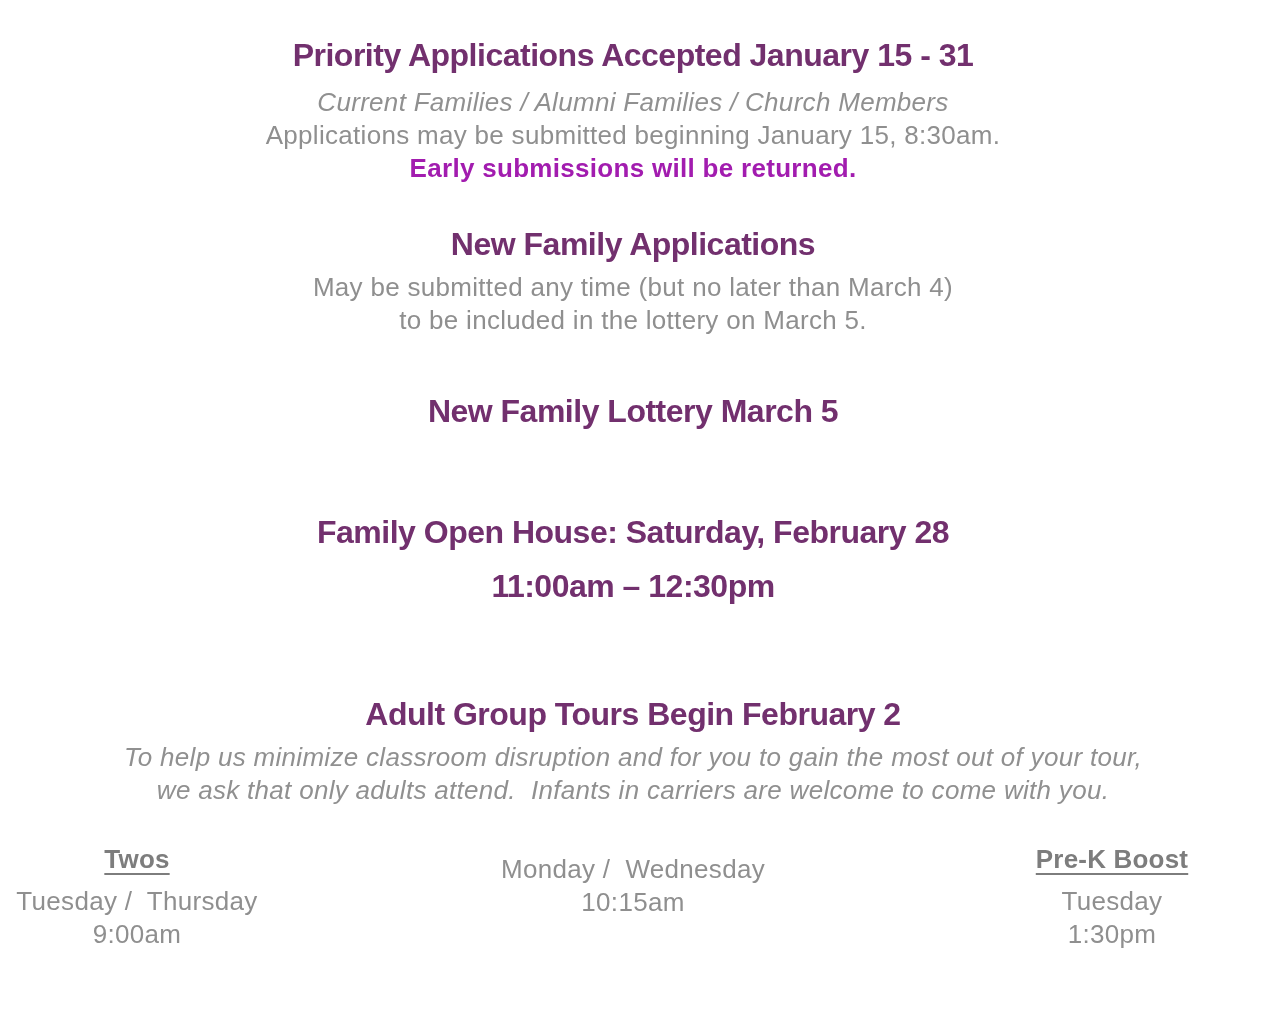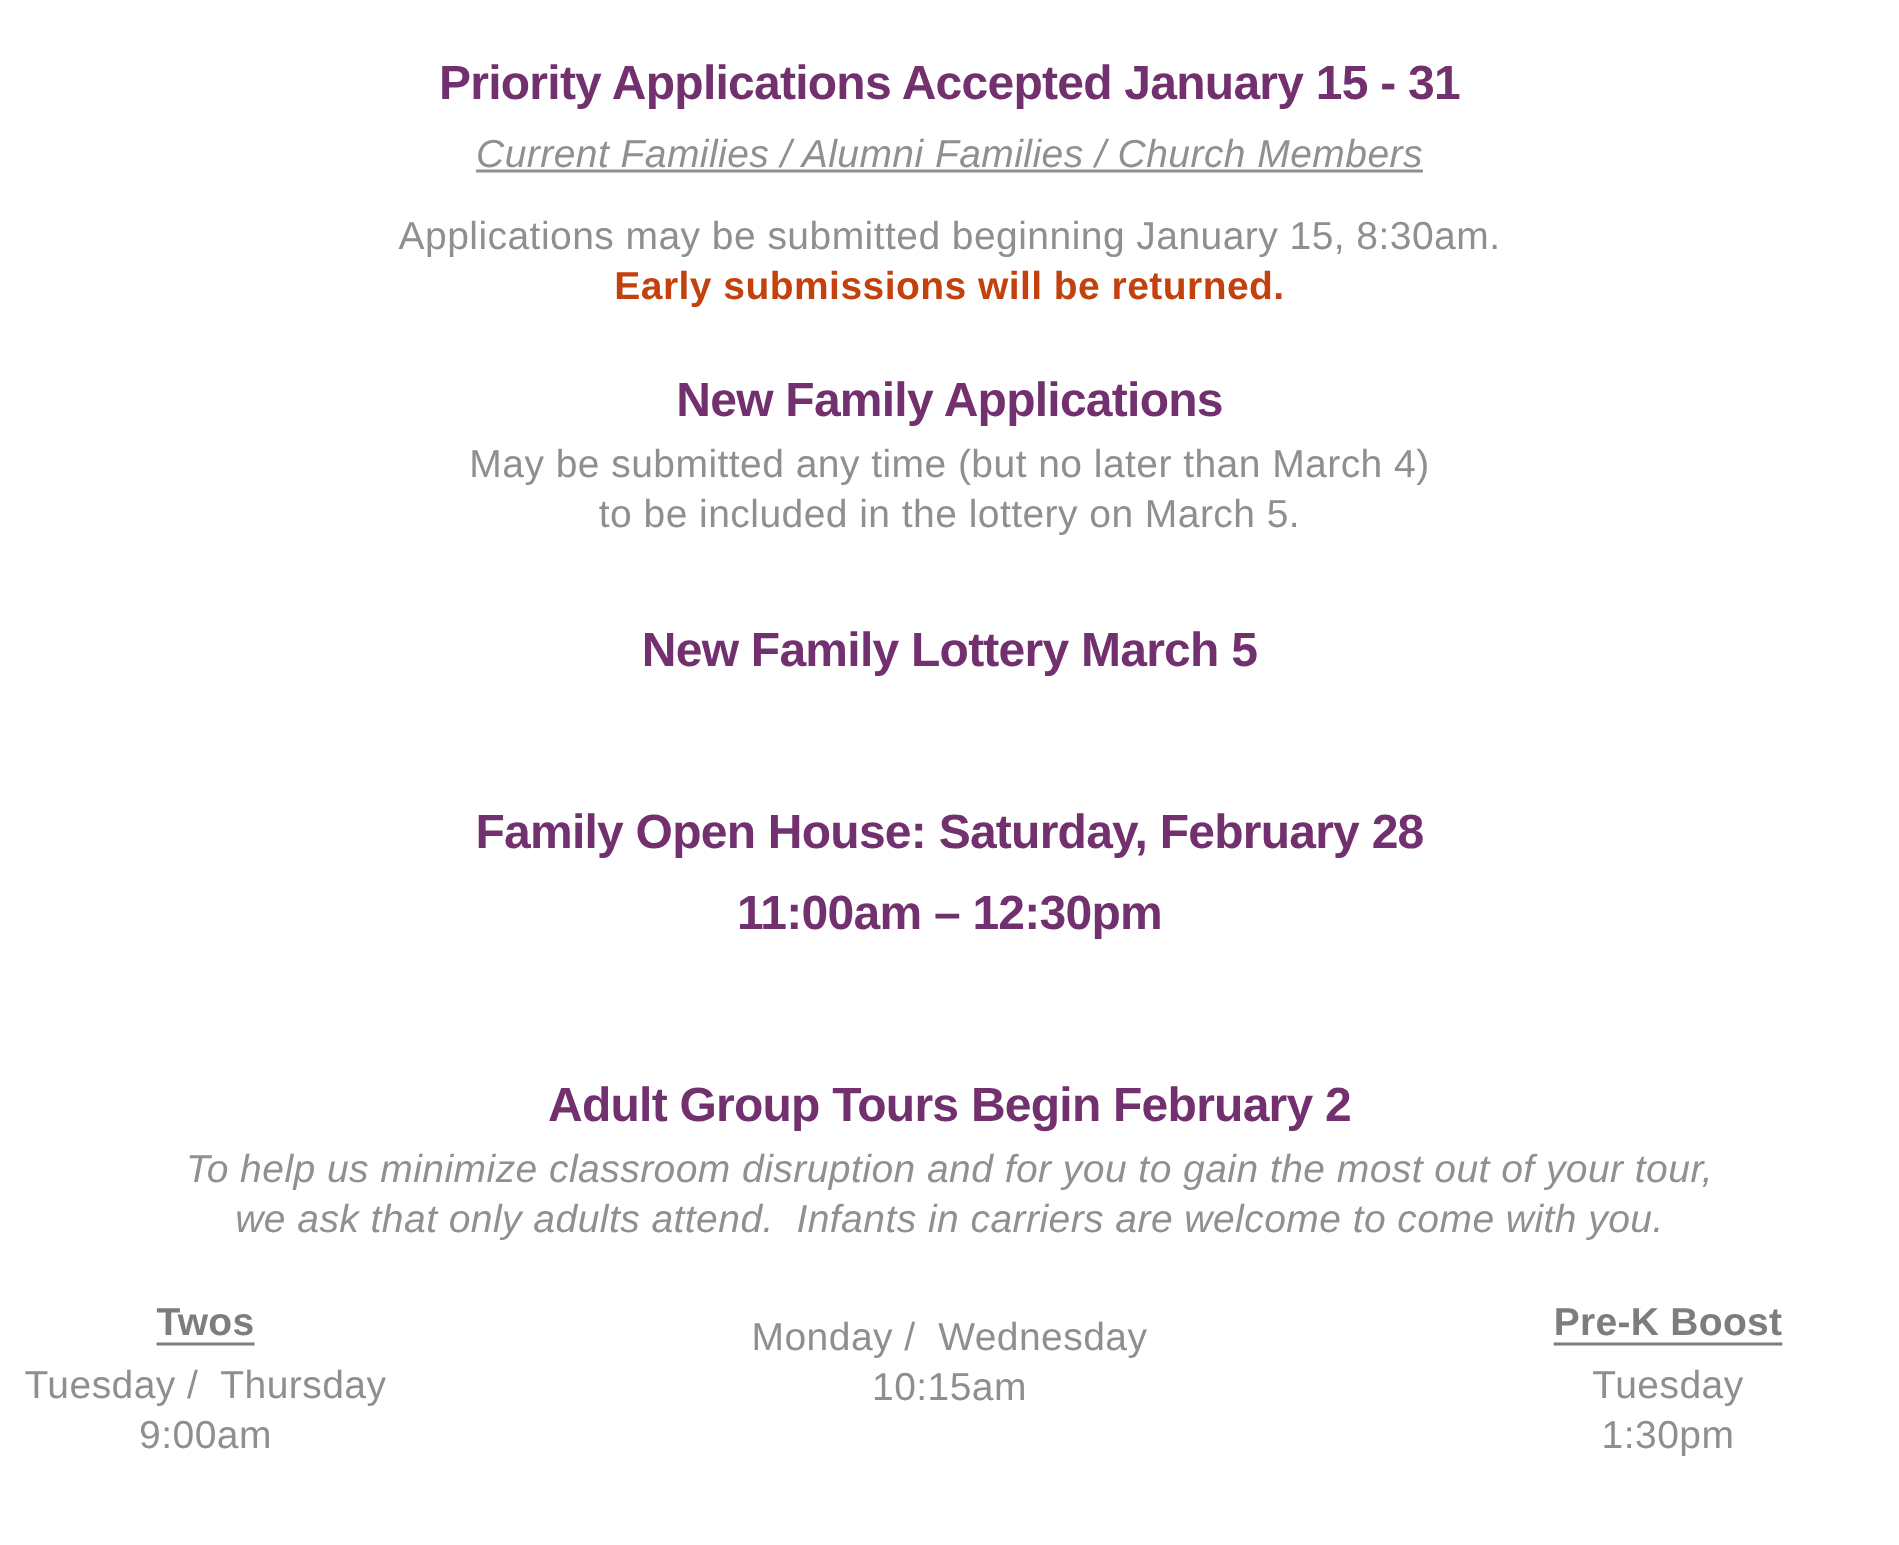--- a/index.html
+++ b/index.html
@@ -30,25 +30,25 @@
     line-height: 33px;
     letter-spacing: 0.3px;
   }
   .gray-body {
     color: #8f8f8f;
     font-size: 26px;
     line-height: 33px;
     letter-spacing: 0.3px;
   }
   .gray-bold {
-    color: #c2410c;
+    color: #a21caf;
     font-weight: bold;
   }
-  .mt-subtitle   { margin-top: 12px; text-decoration: underline; }
-  .mt-body       { margin-top: 22px; }
+  .mt-subtitle   { margin-top: 12px; }
+  .mt-body       { }
   .mt-section-sm { margin-top: 40px; }
   .mt-line       { margin-top: 8px; }
   .mt-lottery    { margin-top: 55px; text-align: center; }
   .mt-openhouse  { margin-top: 83px; }
   .mt-time       { margin-top: 16px; }
   .mt-tours      { margin-top: 90px; }
   .pre { white-space: pre-wrap; }
 
   .schedule {
     margin-top: 36px;

